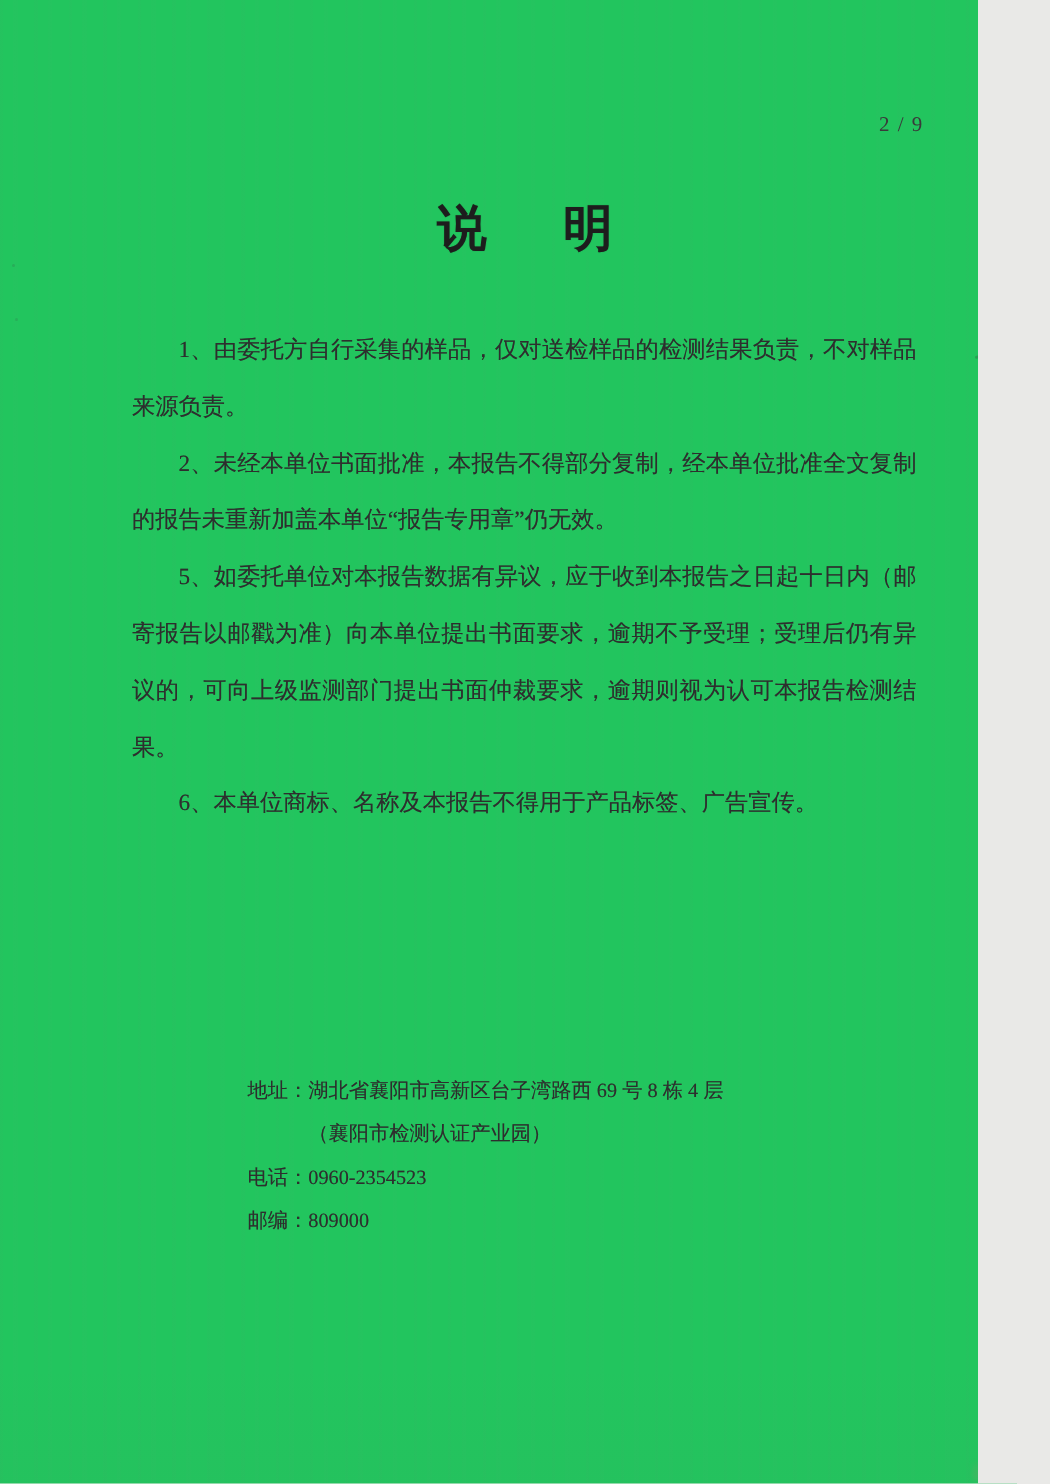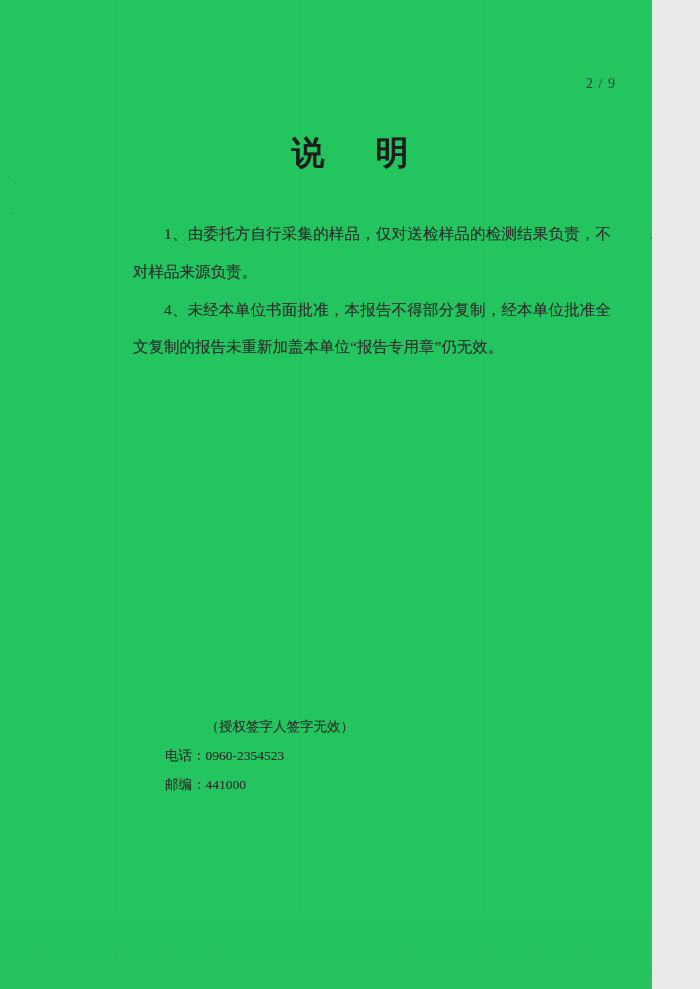--- a/index.html
+++ b/index.html
@@ -62,21 +62,21 @@
     position: absolute;
     top: 215px;
     left: 88px;
     width: 523px;
     font-size: 15.5px;
     line-height: 37.8px;
     text-align: justify;
     color: #2e2e2e;
     text-shadow: 0 0 0.4px rgba(40,40,40,0.45);
   }
-  .notes p { text-indent: 2em; margin-left: 45px; }
+  .notes p { text-indent: 2em; }
 
   .footer-block {
     position: absolute;
     top: 712px;
     left: 165px;
     width: 420px;
     font-size: 13.5px;
     line-height: 29px;
     color: #2e2e2e;
     text-shadow: 0 0 0.4px rgba(40,40,40,0.45);
@@ -113,32 +113,37 @@
 
   <div class="page-number">2 / 9</div>
 
   <div class="doc-title">
     <span>说</span>
     <span>明</span>
   </div>
 
   <div class="notes">
     <p>1、由委托方自行采集的样品，仅对送检样品的检测结果负责，不对样品来源负责。</p>
-    <p>4、未经本单位书面批准，本报告不得部分复制，经本单位批准全文复制的报告未重新加盖本单位“报告专用章”仍无效。</p>
+    <p>2、未经本单位书面批准，本报告不得部分复制，经本单位批准全文复制的报告未重新加盖本单位“报告专用章”仍无效。</p>
+    <p>5、如委托单位对本报告数据有异议，应于收到本报告之日起十日内（邮寄报告以邮戳为准）向本单位提出书面要求，逾期不予受理；受理后仍有异议的，可向上级监测部门提出书面仲裁要求，逾期则视为认可本报告检测结果。</p>
+    <p>6、本单位商标、名称及本报告不得用于产品标签、广告宣传。</p>
   </div>
 
   <div class="footer-block">
+    <div class="footer-line">
+      <span>地址：</span><span>湖北省襄阳市高新区台子湾路西 69 号 8 栋 4 层</span>
+    </div>
     <div class="footer-line indented">
-      <span>（授权签字人签字无效）</span>
+      <span>（襄阳市检测认证产业园）</span>
     </div>
     <div class="footer-line">
       <span>电话：</span><span>0960-2354523</span>
     </div>
     <div class="footer-line">
-      <span>邮编：</span><span>441000</span>
+      <span>邮编：</span><span>809000</span>
     </div>
   </div>
 
   <div class="speck speck-a"></div>
   <div class="speck speck-b"></div>
   <div class="speck speck-c"></div>
   <div class="speck speck-d"></div>
   <div class="smudge-bottom-right"></div>
 
 </div>

